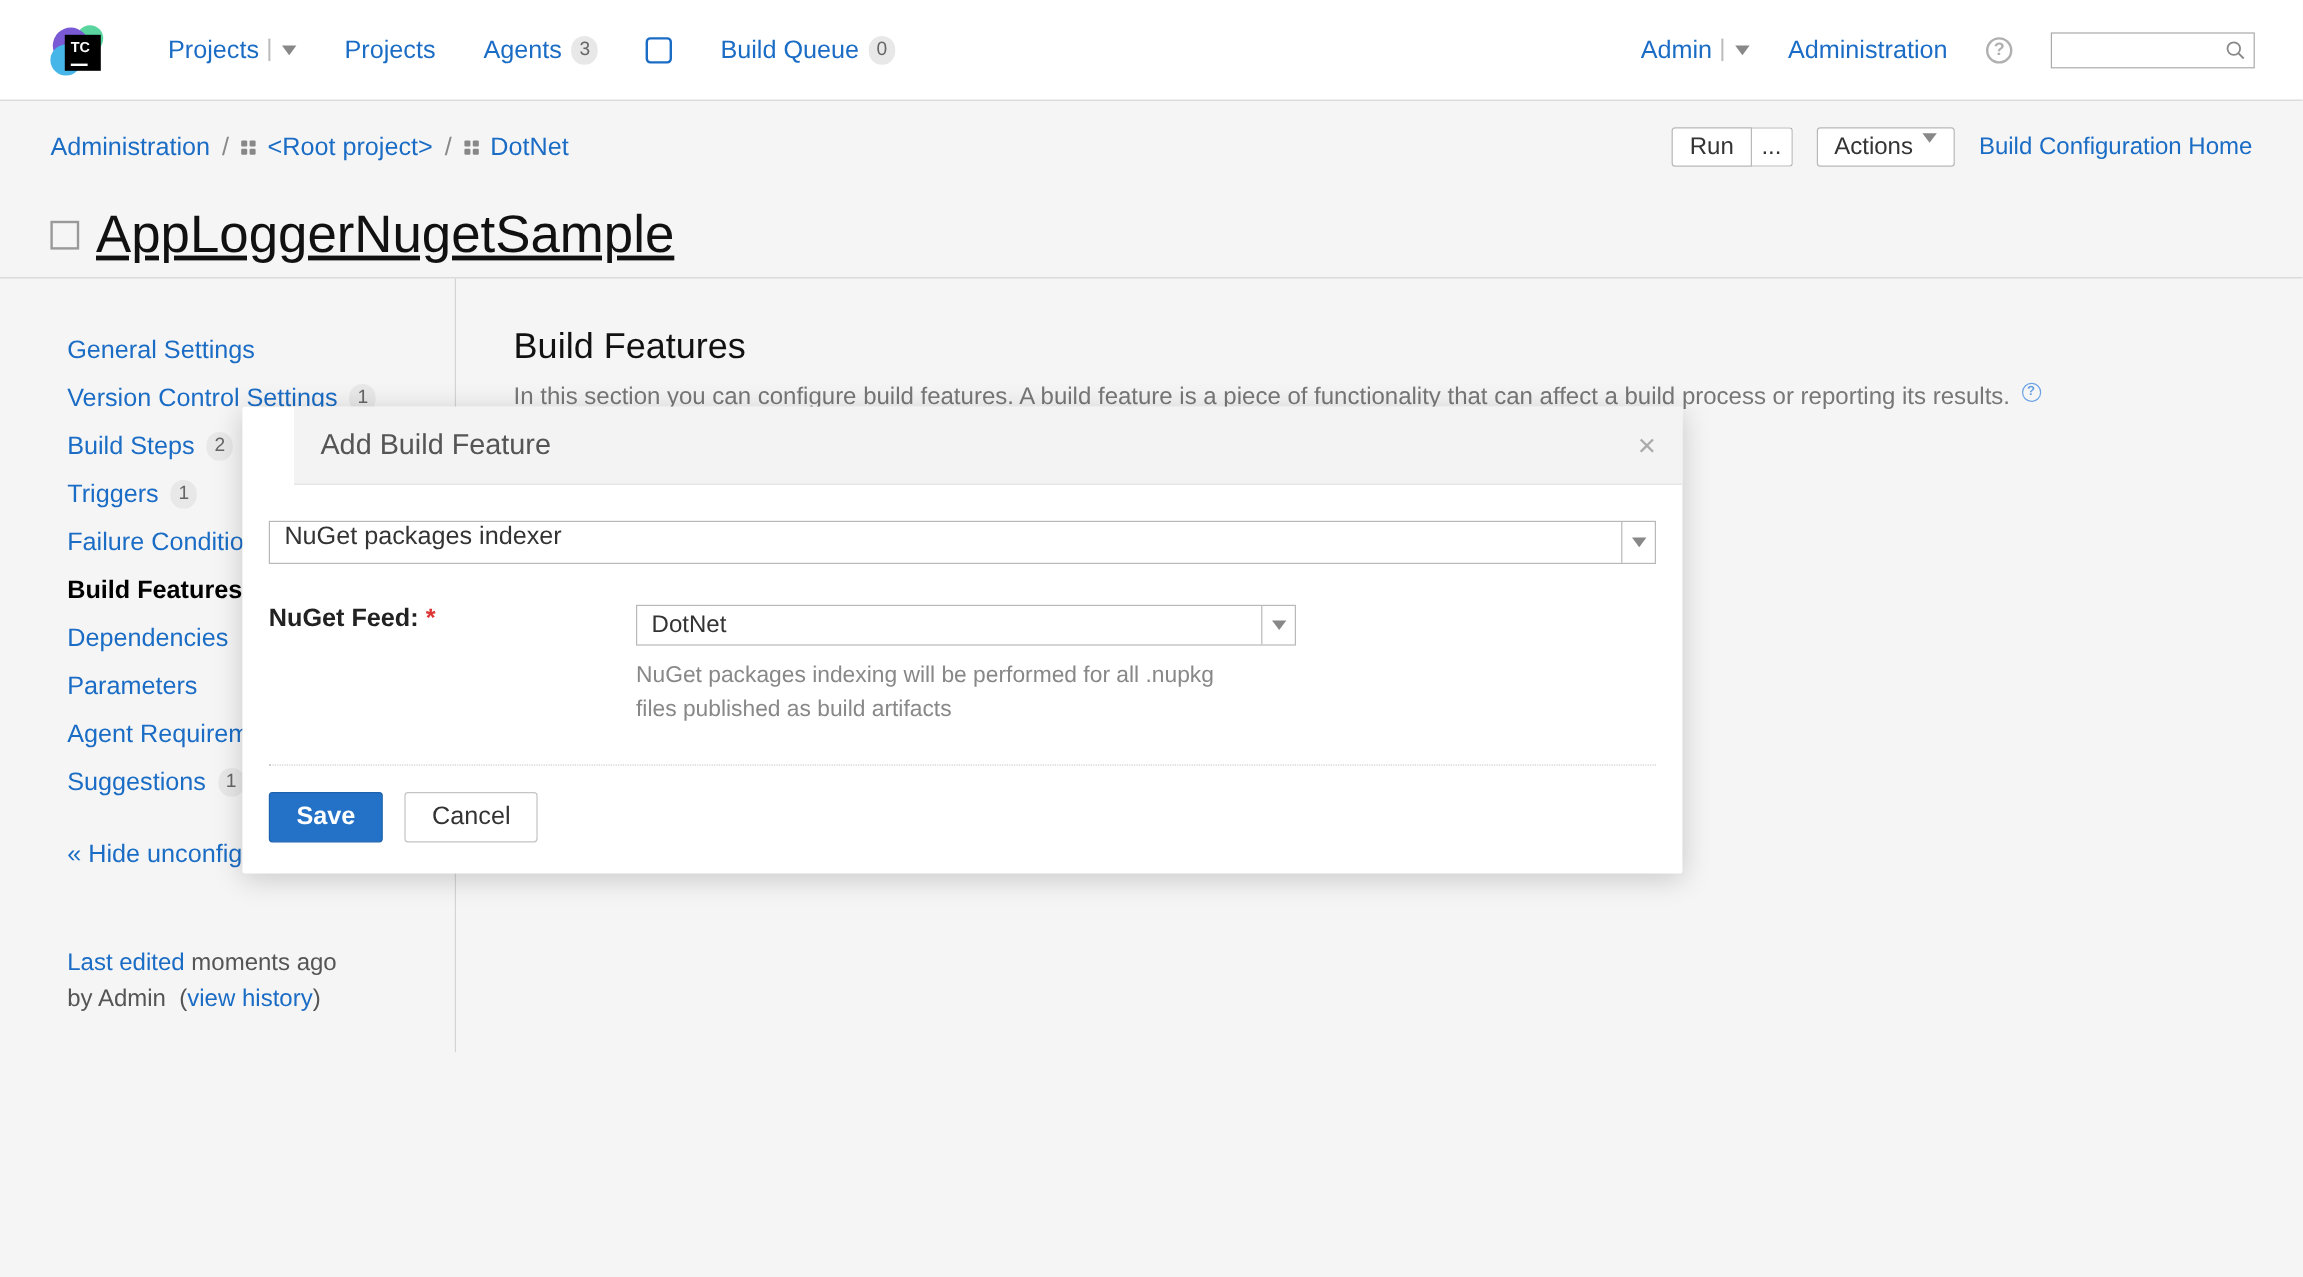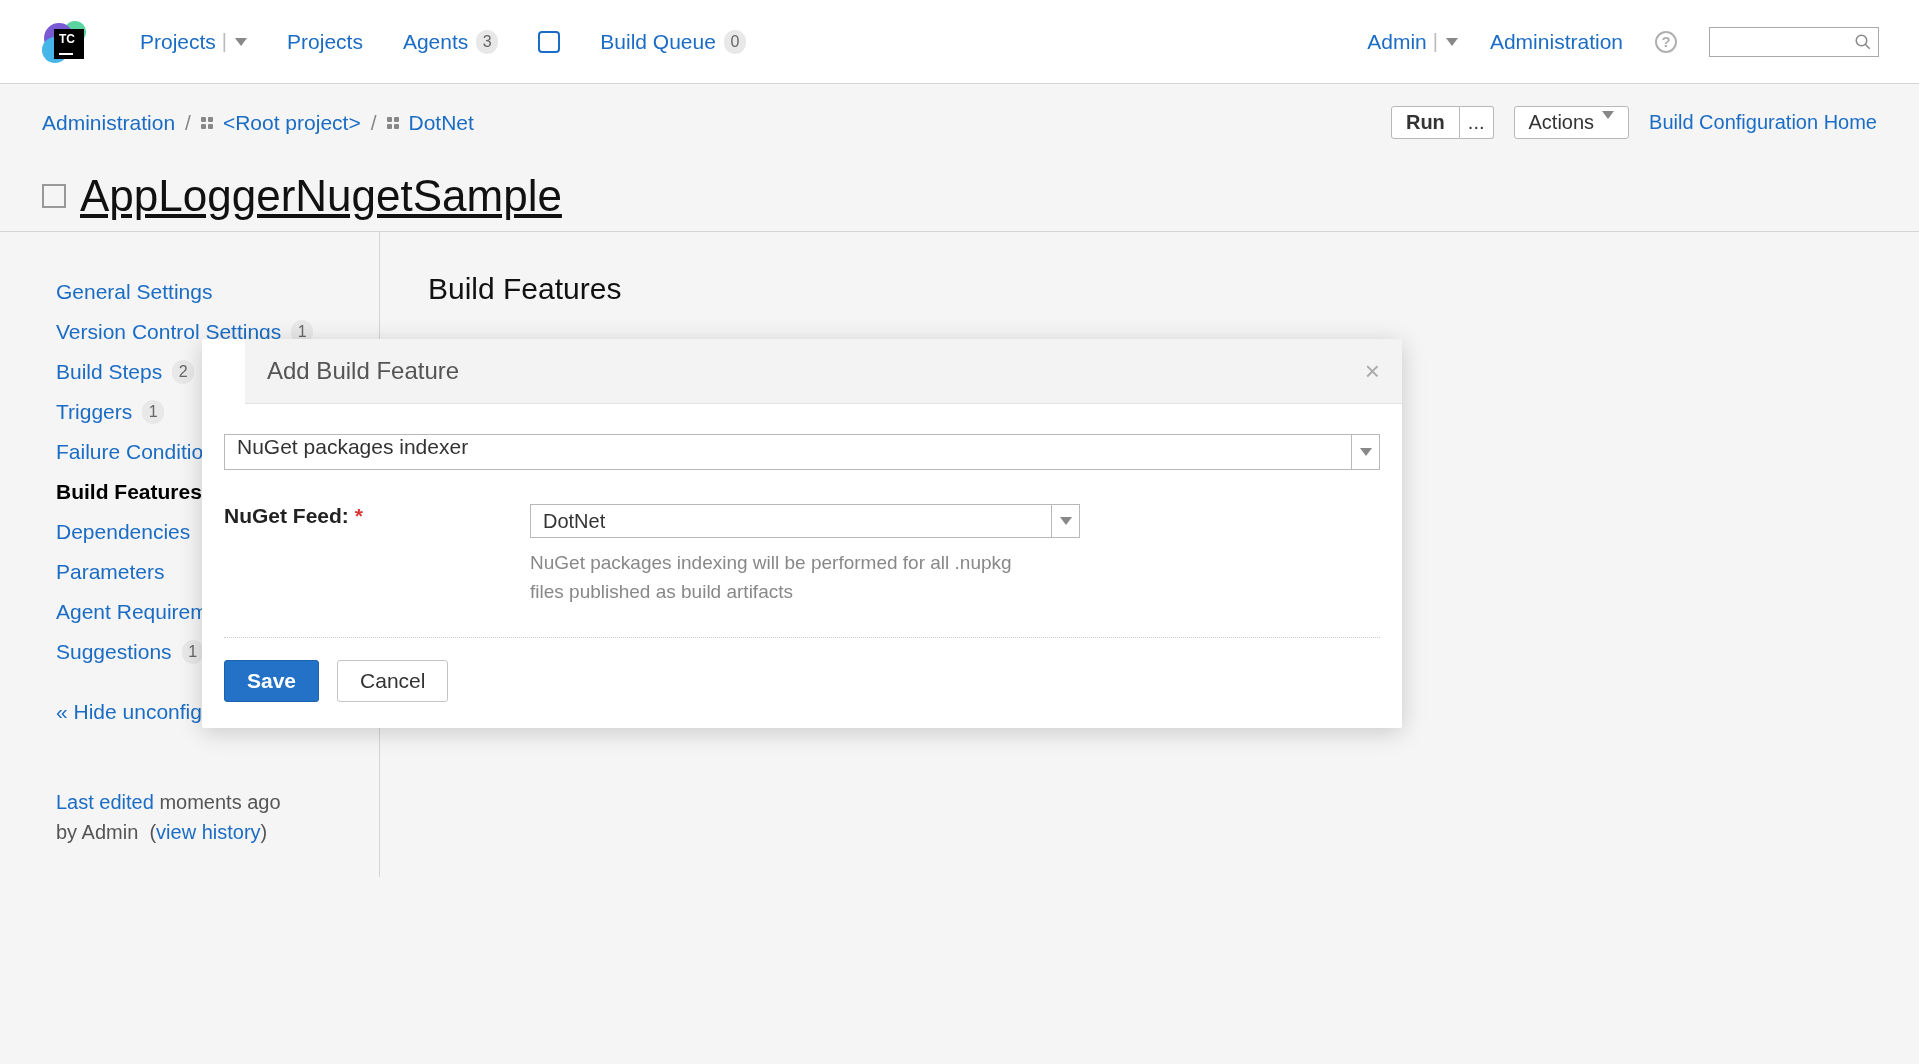--- a/index.html
+++ b/index.html
@@ -78,21 +78,21 @@
       display:inline-grid; grid-template-columns:repeat(2,5px); grid-template-rows:repeat(2,5px); gap:2px;
     }
     .grid-icon span { background:#888; border-radius:1px; }
 
     .header-actions { display:flex; align-items:center; gap:20px; font-size:20px; }
     .btn {
       background:#fff; border:1px solid #b8b8b8; border-radius:3px;
       padding:4px 14px; font-size:20px; color:#333; cursor:pointer;
     }
     .btn-group { display:flex; }
-    .btn-group .btn:first-child { border-radius:3px 0 0 3px;font-weight:bold; }
+    .btn-group .btn:first-child { border-radius:3px 0 0 3px; }
     .btn-group .btn:last-child { border-radius:0 3px 3px 0; border-left:none; padding:4px 8px; }
     .btn-dropdown { display:flex; align-items:flex-start; gap:8px; }
 
     .page-title-row { display:flex; align-items:center; gap:14px; margin-top:32px; }
     .page-title { font-size:44px; font-weight:400; color:#111;text-decoration:underline; }
     .square-icon {
       width:24px; height:24px; border:2px solid #999;
     }
 
     
@@ -332,20 +332,24 @@
       </div>
       <div>
         <span>by </span><span>Admin</span>
         &nbsp;(<a>view history</a>)
       </div>
     </div>
   </div>
 
   <div class="content">
     <h2>Build Features</h2>
+    <p class="content-desc">
+      <span>In this section you can configure build features. A build feature is a piece of functionality that can affect a build process or reporting its results.</span>
+      <span class="info-icon">?</span>
+    </p>
 
   </div>
 </div>
 
 <div class="dialog" style="position:fixed; top:339px; left:202px;">
   <div>
     <div class="dialog-header">
       <span class="dialog-title">Add Build Feature</span>
       <span class="dialog-close">×</span>
     </div>

